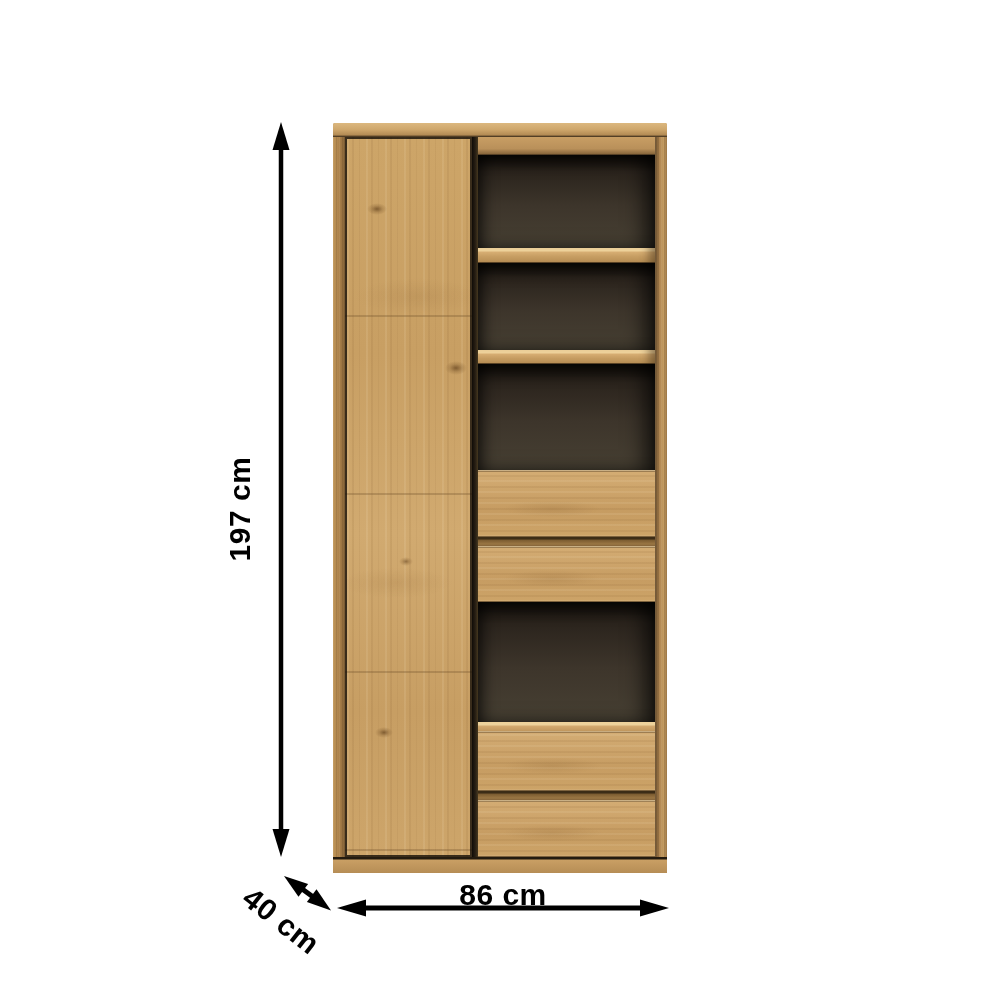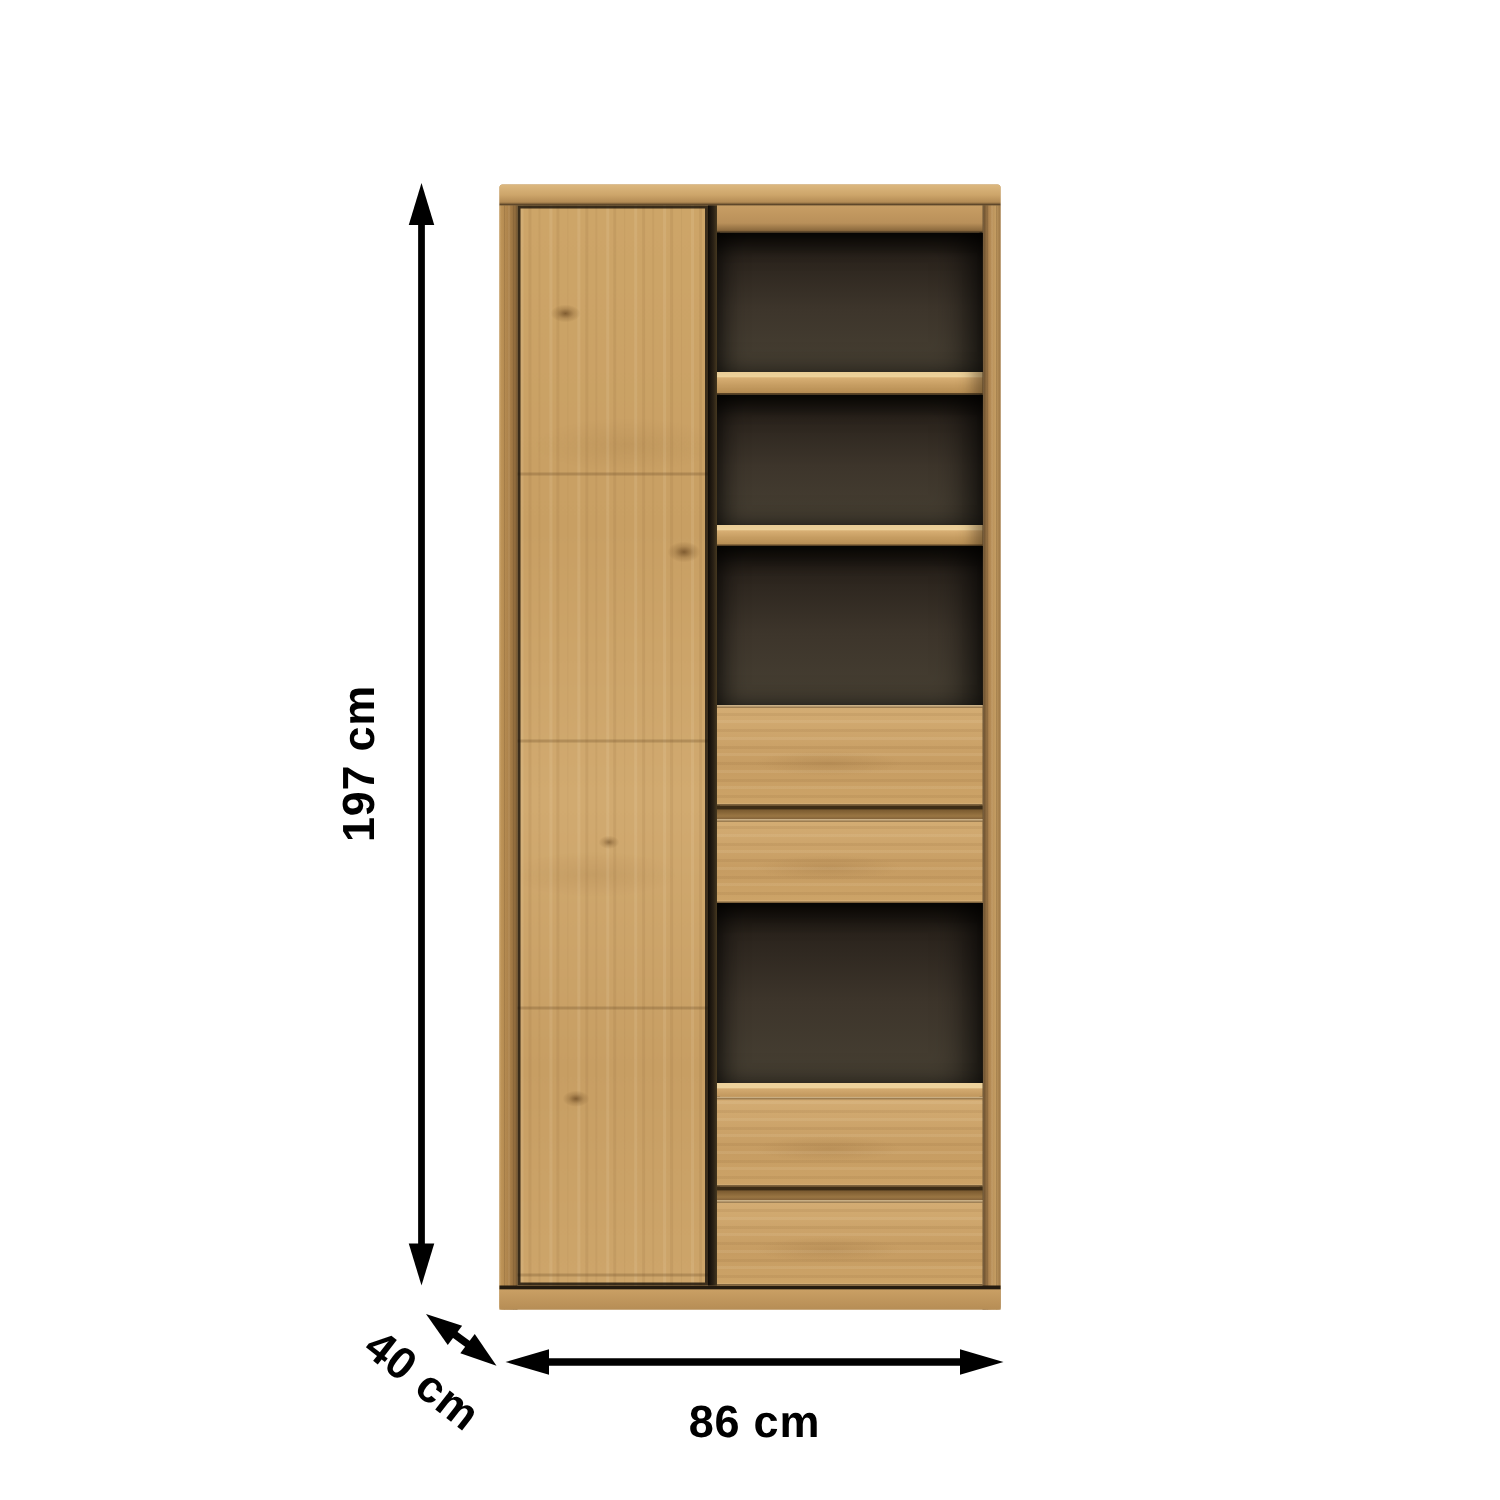--- a/index.html
+++ b/index.html
@@ -120,21 +120,21 @@
   .dim-label {
     position: absolute;
     font-weight: 700;
     font-size: 30px;
     color: #000;
     white-space: nowrap;
     letter-spacing: 0.5px;
   }
   .dim-label.height { left: 240px; top: 509px; transform: translate(-50%,-50%) rotate(-90deg); }
   .dim-label.depth  { left: 281px; top: 921px; transform: translate(-50%,-50%) rotate(38deg); }
-  .dim-label.width  { left: 503px; top: 949px; transform: translate(-50%,-50%); }
+  .dim-label.width  { left: 503px; top: 895px; transform: translate(-50%,-50%); }
 </style>
 </head>
 <body>
 
 <div class="stage">
 
   <div class="cabinet">
     <div class="cab-top"></div>
     <div class="cab-left"></div>
     <div class="cab-right"></div>

